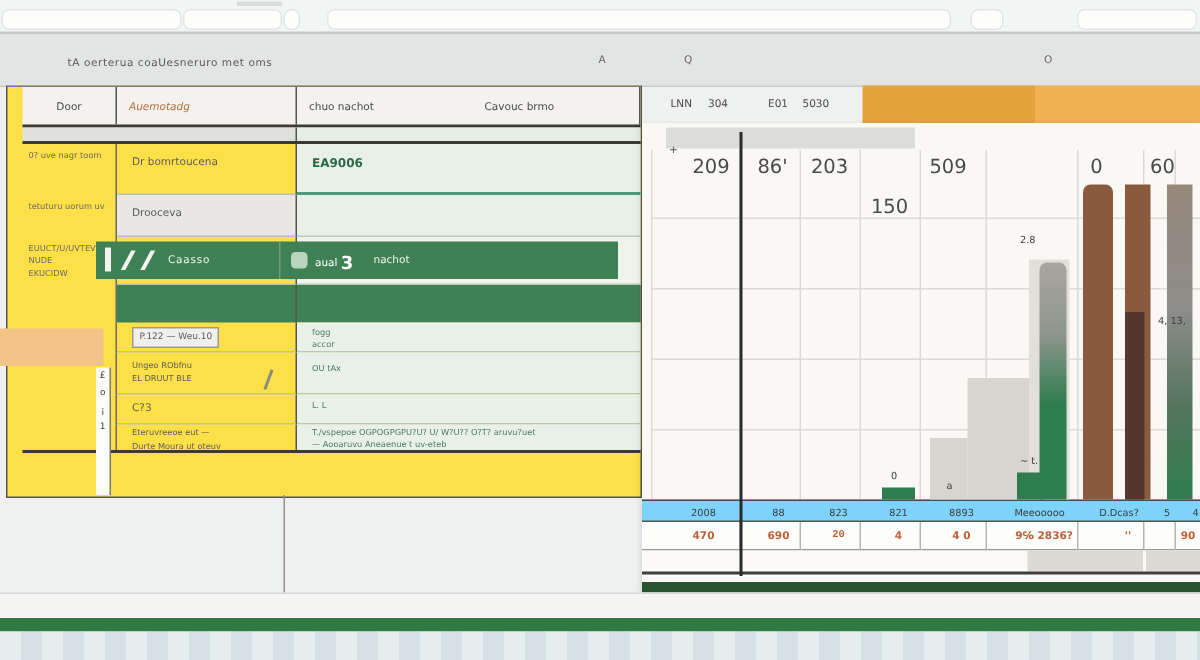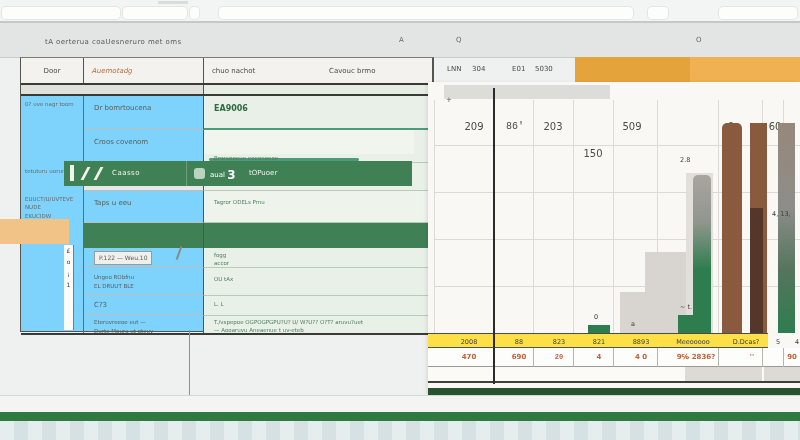--- a/index.html
+++ b/index.html
@@ -15,21 +15,21 @@
   .toolbar{position:absolute;left:0;top:23px;width:800px;height:34px;background:#e2e5e4;border-bottom:1px solid #c6cbcb;}
   .tb-title{position:absolute;left:45px;top:15px;font-size:7px;color:#5a5a58;letter-spacing:.4px;}
   .tb-glyph{position:absolute;top:13px;font-size:7px;color:#6a6a68;}
 
   
   .orange-band{position:absolute;left:575px;top:57px;width:225px;height:26px;}
   .orange-band .seg1{position:absolute;left:0;top:0;width:115px;height:26px;background:#e5a33c;}
   .orange-band .seg2{position:absolute;left:115px;top:0;width:110px;height:26px;background:#f0b152;}
 
   
-  .tbl{position:absolute;left:20px;top:57px;width:412px;height:273px;background:#7dd3fc;border:1px solid #55554f;border-top-color:#7b7b75;}
+  .tbl{position:absolute;left:4px;top:57px;width:412px;height:273px;background:#fde047;border:1px solid #55554f;border-top-color:#7b7b75;padding-left:10px;}
   .hdr{display:flex;height:25px;background:#f3f2ef;border-bottom:2px solid #3a3a36;}
   .hcell{font-size:7px;color:#4a4a46;padding-top:9px;box-sizing:border-box;border-right:1px solid #55554f;}
   .hA{width:63px;text-align:center;}
   .hB{width:120px;padding-left:8px;color:#b06f38;font-style:italic;}
   .hC{width:112px;padding-left:8px;}
   .hD{width:117px;padding-left:8px;border-right:none;}
   .subrow{display:flex;height:9px;border-bottom:2px solid #3a3a36;}
   .subAB{width:183px;background:#e0e0dd;border-right:1px solid #55554f;box-sizing:border-box;}
   .subC{width:229px;background:#e6eee4;}
   .trow{display:flex;box-sizing:border-box;}
@@ -60,30 +60,30 @@
   .orangecell{position:absolute;left:0;top:219px;width:69px;height:25px;background:#f1c387;z-index:6;}
   .gripstrip{position:absolute;left:64px;top:245px;width:9px;height:85px;background:#fcfcfa;border-right:1px solid #7a7a74;z-index:6;font-size:6px;color:#3c3c38;line-height:1.9;text-align:center;}
   .diag{position:absolute;left:178px;top:246px;width:1.5px;height:14px;background:#8a8a84;transform:rotate(20deg);z-index:7;}
   .colline-ext{position:absolute;left:189px;top:330px;width:1px;height:67px;background:#8f8f8c;}
 
   
   .card{position:absolute;left:428px;top:82px;width:372px;height:313px;background:#f9f8f5;box-shadow:-2px 0 3px rgba(0,0,0,0.08);}
   .selband{position:absolute;left:16px;top:3px;width:166px;height:14px;background:#dcdcd8;}
   .cornermark{position:absolute;left:18px;top:14px;font-size:7px;color:#55554f;}
   .colheads{position:absolute;left:0;top:18px;width:372px;height:18px;}
-  .colheads span{position:absolute;top:21px;font-size:10px;color:#4a4a46;transform:translateX(-50%);text-align:right;}
+  .colheads span{position:absolute;top:4px;font-size:13px;color:#4a4a46;transform:translateX(-50%);text-align:right;}
   .plot{position:absolute;left:6px;top:36px;width:366px;height:215px;}
   .vgrid{position:absolute;top:-18px;bottom:0;width:1px;background:#dcdad5;}
   .hgrid{position:absolute;left:0;right:0;height:1px;background:#dcdad5;}
   .blackline{position:absolute;left:65px;top:6px;width:2px;height:296px;background:#2b2b2b;z-index:4;}
   .bar{position:absolute;z-index:2;}
   .grad-green{background:linear-gradient(to bottom,#a9a5a0 0%,#8f968d 30%,#2e7d4f 60%,#2e7d4f 100%);border-radius:5px 5px 0 0;}
   .grad-mixed{background:linear-gradient(to bottom,#97887c 0%,#8d8d89 40%,#55755d 70%,#2e7d4f 100%);}
   .anno{position:absolute;font-size:6.5px;color:#3c3c38;z-index:3;white-space:nowrap;}
-  .axisrow{position:absolute;left:0;top:251px;width:340px;height:15px;background:#fde047;border-top:1.5px solid #4a4a46;border-bottom:1px solid #55554f;box-sizing:border-box;}
+  .axisrow{position:absolute;left:0;top:251px;width:372px;height:15px;background:#7dd3fc;border-top:1.5px solid #4a4a46;border-bottom:1px solid #55554f;box-sizing:border-box;}
   .axisrow span{position:absolute;top:4px;font-size:6.5px;color:#3c3c38;transform:translateX(-50%);white-space:nowrap;}
   .valrow{position:absolute;left:0;top:266px;width:372px;height:19px;background:#fdfdfb;border-bottom:1px solid #9a9a94;box-sizing:border-box;}
   .valrow span{position:absolute;top:5px;font-size:7px;font-weight:bold;color:#bf5f36;transform:translateX(-50%);white-space:nowrap;}
   .valrow .vline{position:absolute;top:0;width:1px;height:19px;background:#b5b5af;}
   .emptyrow{position:absolute;left:0;top:285px;width:372px;height:14px;background:#fbfaf7;}
   .emptyrow .gcell{position:absolute;top:0;height:14px;background:#dddad5;}
   .cardbtm{position:absolute;left:0;top:299px;width:372px;height:2px;background:#3f3f3b;}
   .cardgreen{position:absolute;left:0;top:306px;width:372px;height:7px;background:#27542f;}
 
   
@@ -134,30 +134,20 @@
     <div class="subrow">
       <div class="subAB"></div>
       <div class="subC"></div>
     </div>
 
     <div class="trow r1" style="height:34px;">
       <div class="cA">0? uve nagr toom</div>
       <div class="cB">Dr bomrtoucena</div>
       <div class="cC">EA9006</div>
     </div>
-    <div class="trow r2" style="height:33px;">
-      <div class="cA"></div>
-      <div class="cB">Croos covenom</div>
-      <div class="cC">
-        <div class="inner"></div>
-        <div class="txt">Brorapoeue eoeoeoeoe
-Bovtbeuruabual</div>
-        <div class="tealbar"></div>
-      </div>
-    </div>
     <div class="trow r3 gray" style="height:28px;">
       <div class="cA">tetuturu uorum uv</div>
       <div class="cB">Drooceva</div>
       <div class="cC"></div>
     </div>
     <div class="trow r4" style="height:32px;">
       <div class="cA">EUUCT/U/UVTEVE NUDE
 EKUCIDW</div>
       <div class="cB">Taps u eeu</div>
       <div class="cC">Tagror   ODELs   Pmu</div>
@@ -194,37 +184,37 @@
   </div>
 
   <div class="selrow">
     <div class="caret"></div>
     <div class="slash s1"></div>
     <div class="slash s2"></div>
     <span class="lbl">Caasso</span>
     <div class="seam"></div>
     <div class="chk"></div>
     <span class="val"><span>aual </span><span class="big3">3</span></span>
-    <span class="val2">tOPuoer</span>
+    <span class="val2">nachot</span>
   </div>
 
   <div class="orangecell"></div>
   <div class="gripstrip" style="white-space:pre-line;">£
 o
 ¡
 1</div>
   <div class="diag"></div>
   <div class="colline-ext"></div>
 
   <div class="card">
     <div class="selband"></div>
     <span class="cornermark">+</span>
     <div class="colheads">
         <span style="left: 46px;">209</span>
-        <span style="left: 87px; font-family: Liberation Mono, monospace;">86'</span>
+        <span style="left: 87px;">86'</span>
         <span style="left: 125px;">203</span>
         <span style="left: 165px; margin-top: 27px;">150</span>
         <span style="left: 204px;">509</span>
         <span style="left: 303px;">0</span>
         <span style="left: 347px;">60</span>
       </div>
     <div class="plot">
         <div class="vgrid" style="left: 0px;"></div>
         <div class="vgrid" style="left: 59px;"></div>
         <div class="vgrid" style="left: 99px;"></div>

